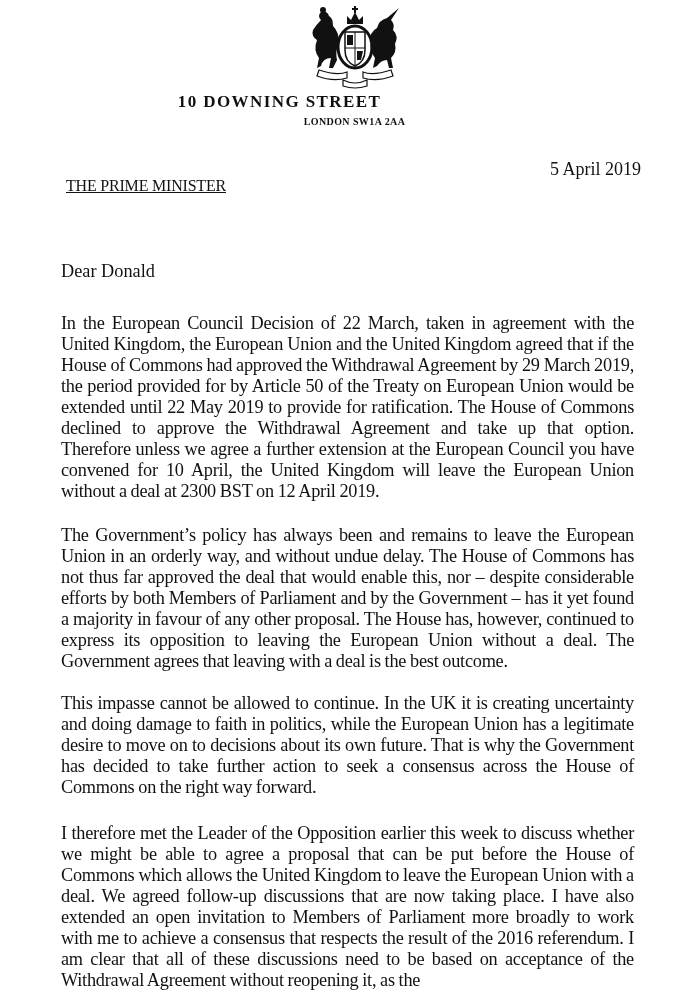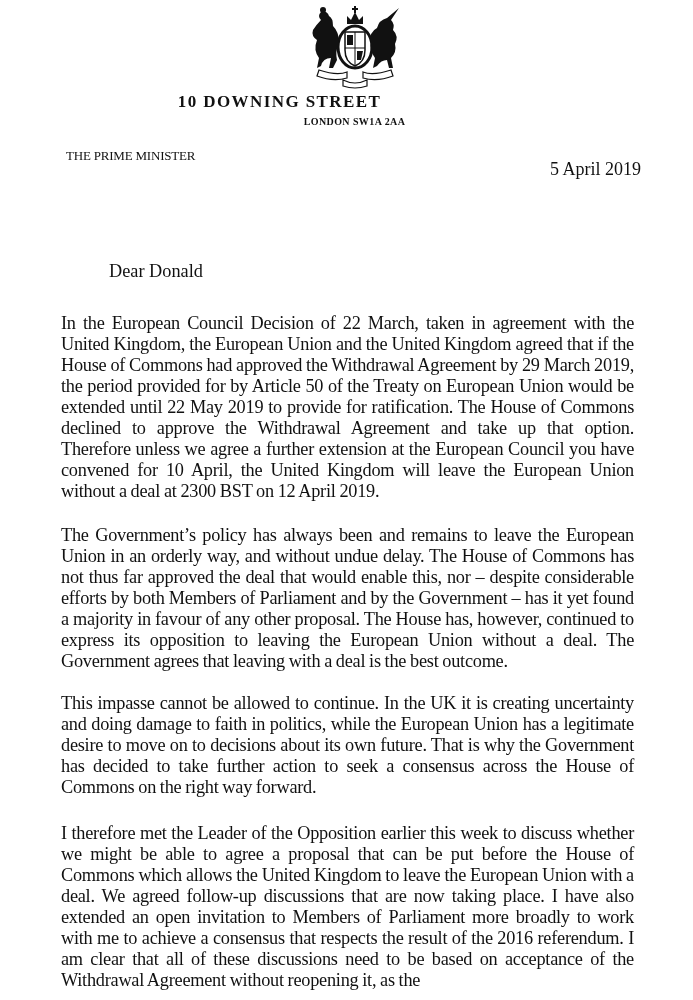--- a/index.html
+++ b/index.html
@@ -1,22 +1,22 @@
 <!DOCTYPE html>
 <html><head>
   <meta charset="utf-8">
   <style>
     html, body { margin: 0; padding: 0; background: #ffffff; }
     body { width: 693px; height: 1000px; overflow: hidden; position: relative; color: #111; font-family: "Liberation Serif", serif; }
     .crest { position: absolute; left: 303px; top: 2px; width: 104px; height: 88px; }
     .letterhead-title { position: absolute; left: 0; width: 559px; top: 92px; text-align: center; font-size: 17px; font-weight: bold; letter-spacing: 1.4px; }
     .letterhead-sub { position: absolute; left: 0; width: 693px; top: 116px; text-align: center; font-size: 10px; font-weight: bold; letter-spacing: 0.4px; padding-left: 8px; }
-    .sender { position: absolute; left: 66px; top: 148px; font-size: 13px; letter-spacing: -0.2px; }
+    .sender { position: absolute; left: 66px; top: 177px; font-size: 16px; letter-spacing: -0.2px; text-decoration: underline; }
     .date { position: absolute; right: 52px; top: 159px; font-size: 18px; }
-    .salutation { position: absolute; left: 61px; top: 261px; font-size: 18.3px; margin-left: 48px; }
+    .salutation { position: absolute; left: 61px; top: 261px; font-size: 18.3px; }
     .body { position: absolute; left: 61px; width: 573px; font-size: 18.3px; line-height: 21px; text-align: justify; letter-spacing: -0.25px; word-spacing: -0.5px; }
     .body p { margin: 0; }
     #p1 { top: 313px; }
     #p2 { top: 516px; margin-top: 9px; }
     #p3 { top: 693px; }
     #p4 { top: 823px; }
   </style>
 </head>
 <body>
 

